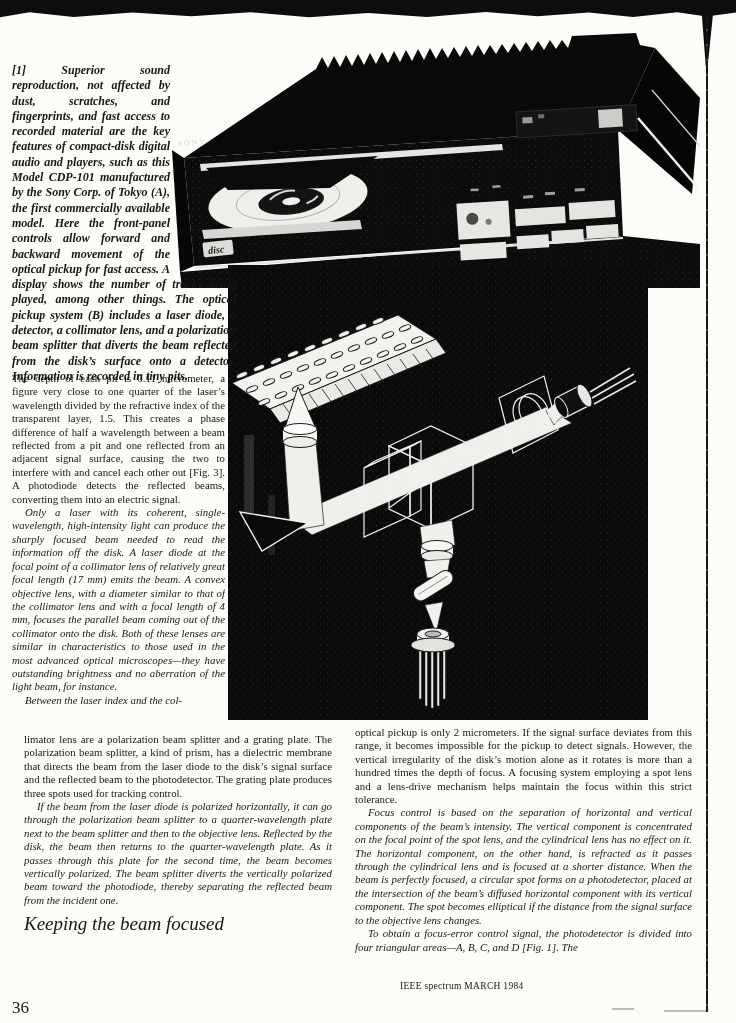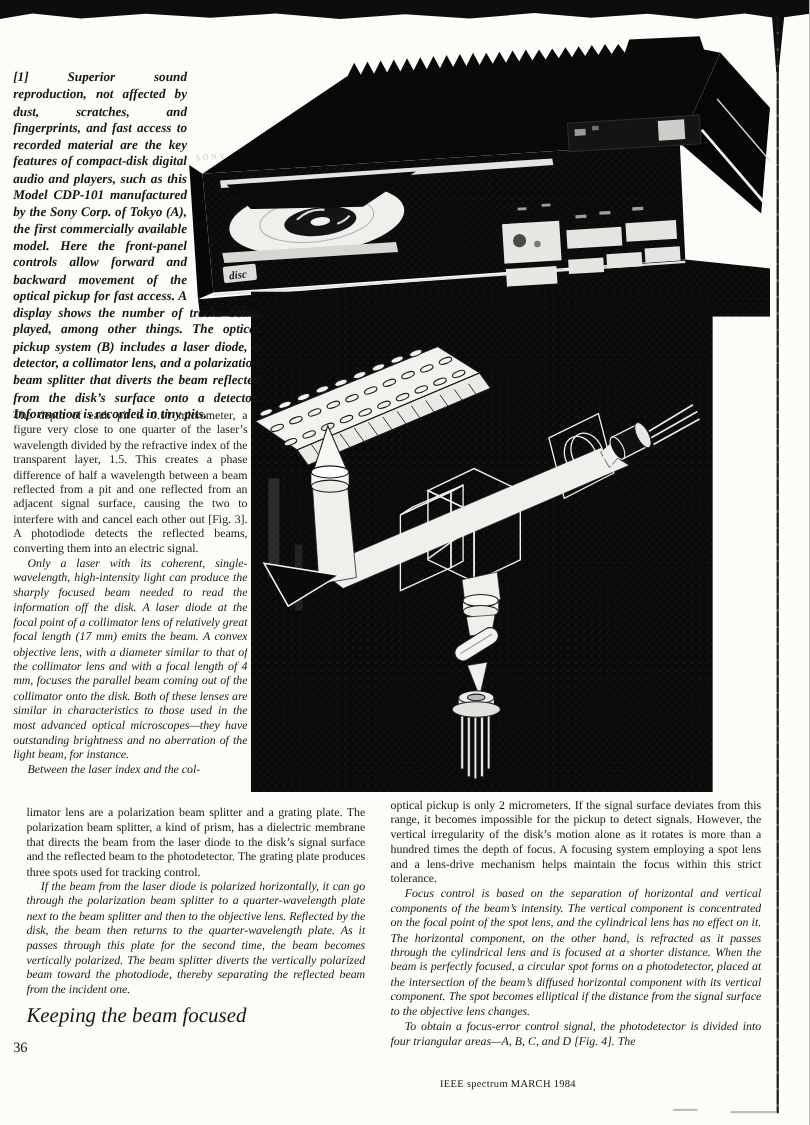--- a/index.html
+++ b/index.html
@@ -22,21 +22,21 @@
   .caption{position:absolute;left:12px;top:63px;width:224px;z-index:3;
     font-style:italic;font-weight:600;font-size:12px;line-height:15.3px;text-align:justify;}
   .caption-spacer{float:right;width:66px;height:199px;}
   .col{position:absolute;z-index:3;text-align:justify;font-size:10.8px;line-height:13.4px;}
   .col p{margin:0;}
   .col p.indent{text-indent:13px;font-style:italic;}
   .col-narrow{left:12px;top:372px;width:213px;height:362px;overflow:hidden;}
   .col-left{left:12px;top:733px;width:308px;height:238px;overflow:hidden;margin-left:12px;}
   .col-right{left:338px;top:726px;width:337px;height:245px;overflow:hidden;margin-left:17px;}
   h2.section{font-style:italic;font-weight:400;font-size:19px;line-height:20px;margin:7px 0 4px 0;}
-  .folio-left{position:absolute;left:12px;top:944px;font-size:13px;z-index:3;}
+  .folio-left{position:absolute;left:12px;top:998px;font-size:17px;z-index:3;}
   .folio-right{position:absolute;left:400px;top:981px;width:262px;text-align:left;
     font-size:9.5px;letter-spacing:.3px;z-index:3;}
 </style>
 </head>
 <body>
 
 <div class="page">
 
   <div class="top-rule"></div>
   <div class="rule-drip"></div>
@@ -255,21 +255,21 @@
 
   <div class="col col-left">
     <p>limator lens are a polarization beam splitter and a grating plate. The polarization beam splitter, a kind of prism, has a dielectric membrane that directs the beam from the laser diode to the disk’s signal surface and the reflected beam to the photodetector. The grating plate produces three spots used for tracking control.</p>
     <p class="indent">If the beam from the laser diode is polarized horizontally, it can go through the polarization beam splitter to a quarter-wavelength plate next to the beam splitter and then to the objective lens. Reflected by the disk, the beam then returns to the quarter-wavelength plate. As it passes through this plate for the second time, the beam becomes vertically polarized. The beam splitter diverts the vertically polarized beam toward the photodiode, thereby separating the reflected beam from the incident one.</p>
     <h2 class="section">Keeping the beam focused</h2>
   </div>
 
   <div class="col col-right">
     <p>optical pickup is only 2 micrometers. If the signal surface deviates from this range, it becomes impossible for the pickup to detect signals. However, the vertical irregularity of the disk’s motion alone as it rotates is more than a hundred times the depth of focus. A focusing system employing a spot lens and a lens-drive mechanism helps maintain the focus within this strict tolerance.</p>
     <p class="indent">Focus control is based on the separation of horizontal and vertical components of the beam’s intensity. The vertical component is concentrated on the focal point of the spot lens, and the cylindrical lens has no effect on it. The horizontal component, on the other hand, is refracted as it passes through the cylindrical lens and is focused at a shorter distance. When the beam is perfectly focused, a circular spot forms on a photodetector, placed at the intersection of the beam’s diffused horizontal component with its vertical component. The spot becomes elliptical if the distance from the signal surface to the objective lens changes.</p>
-    <p class="indent">To obtain a focus-error control signal, the photodetector is divided into four triangular areas—A, B, C, and D [Fig. 4]. The</p>
+    <p class="indent">To obtain a focus-error control signal, the photodetector is divided into four triangular areas—A, B, C, and D [Fig. 1]. The</p>
   </div>
 
   <div class="folio-left">36</div>
   <div class="folio-right">IEEE spectrum MARCH 1984</div>
 
   <div class="artifact" style="left:612px;top:1008px;width:22px;height:2px;"></div>
   <div class="artifact" style="left:664px;top:1010px;width:42px;height:2px;"></div>
 </div>
 
 </body></html>

